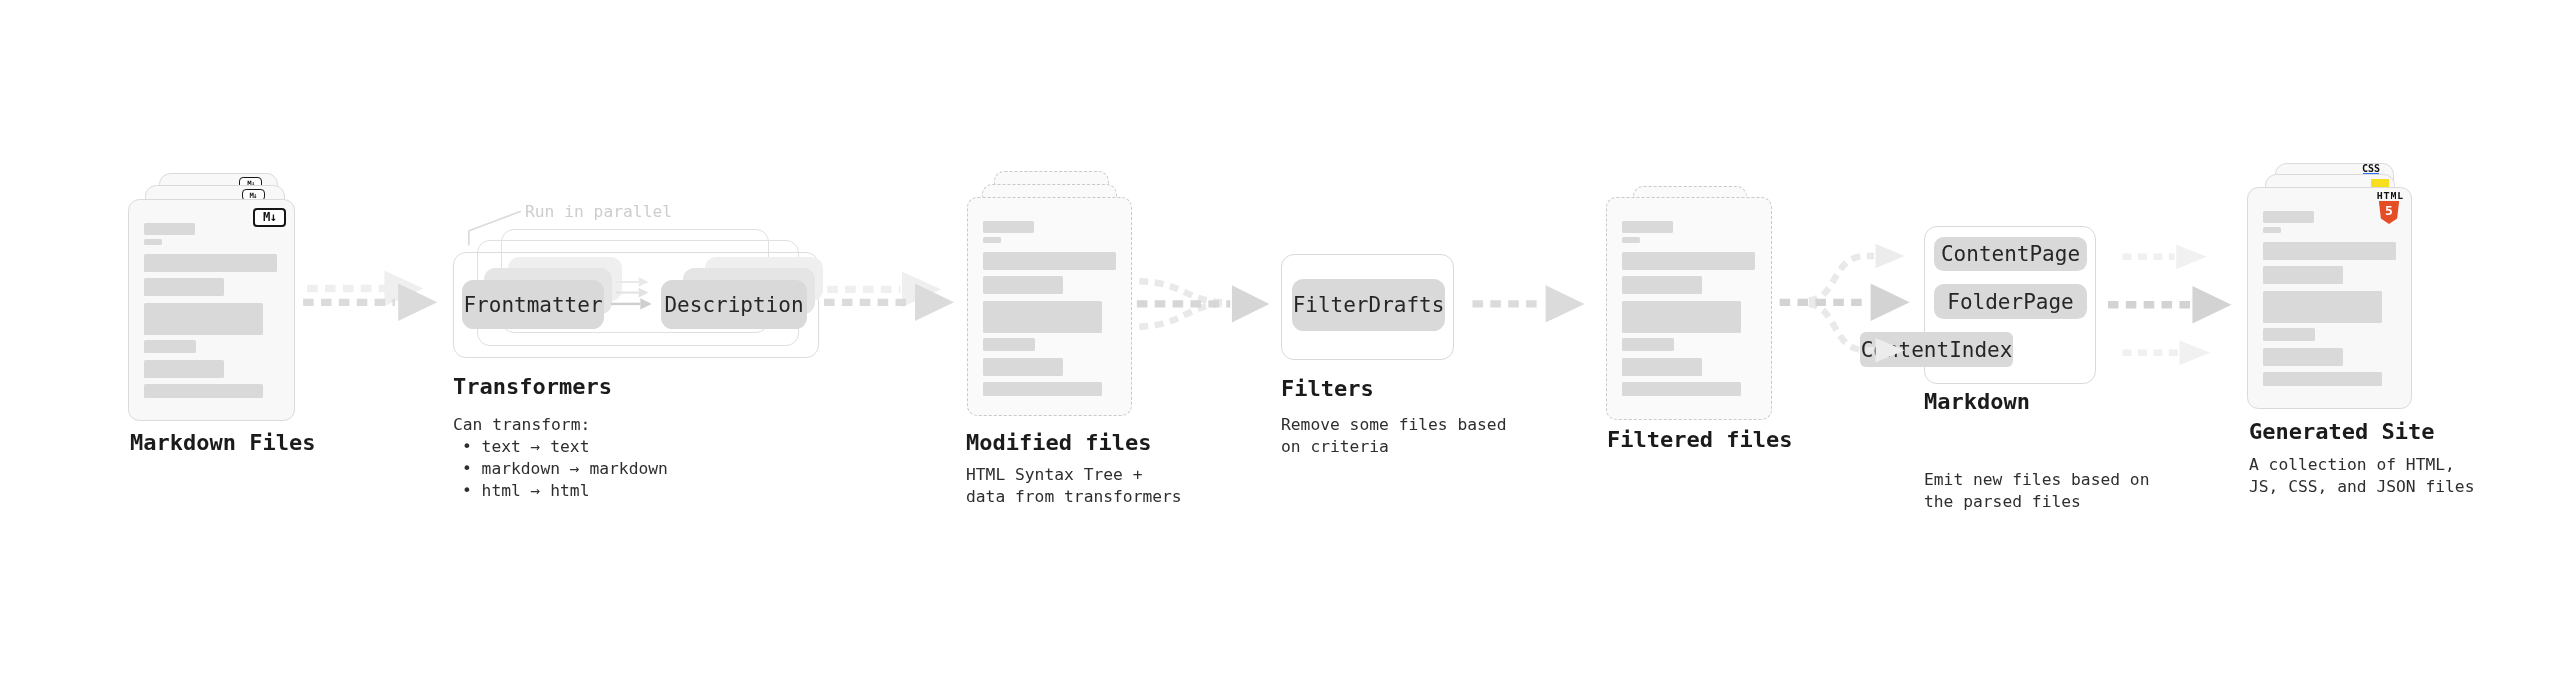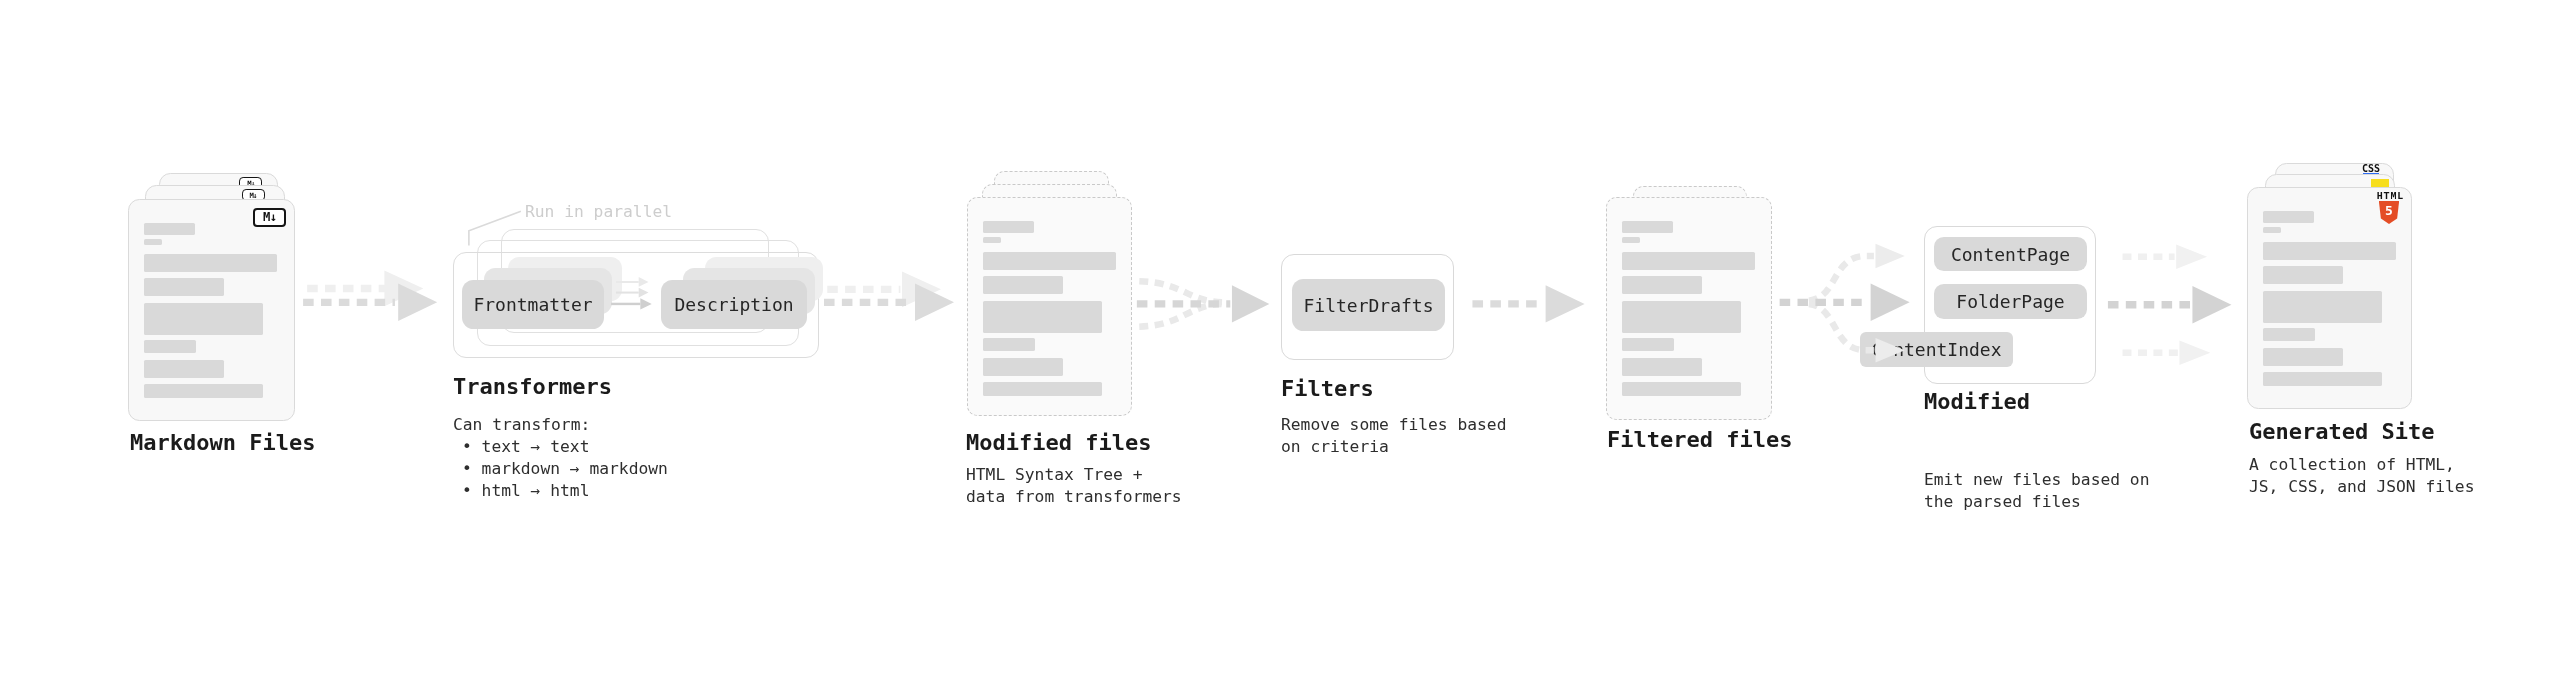--- a/index.html
+++ b/index.html
@@ -17,21 +17,21 @@
   
   .title { position:absolute; font-size:22px; line-height:24.4px; color:#1b1b1b; white-space:nowrap; }
   .caption { position:absolute; font-size:16.3px; line-height:22px; color:#2e2e2e; white-space:nowrap; }
   .caption .indent { padding-left:9px; }
   .annotation { position:absolute; font-size:16.3px; color:#cdcdcd; white-space:nowrap; }
 
   
   .frame { position:absolute; border:1.6px solid #e0e0e0; border-radius:13px; background:transparent; }
   .frame.lv1 { border-color:#dcdcdc; }
   .frame.solidbg { background:#ffffff; border-color:#d9d9d9; }
-  .node { position:absolute; background:#d9d9d9; border-radius:11.4px; display:flex; align-items:center; justify-content:center; font-size:18px; color:#262626; white-space:nowrap; }
+  .node { position:absolute; background:#d9d9d9; border-radius:11.4px; display:flex; align-items:center; justify-content:center; font-size:21px; color:#262626; white-space:nowrap; }
   .ghost { position:absolute; border-radius:11.4px; }
   .g2 { background:#e5e5e5; }
   .g3 { background:#efefef; }
 
   
   .md-badge { position:absolute; border:2.4px solid #151515; border-radius:4.1px; background:#ffffff; color:#151515; font-weight:bold; display:flex; align-items:center; justify-content:center; letter-spacing:-0.8px; }
   .md-badge.big { width:32.5px; height:18.7px; font-size:12.2px; right:8.1px; top:8.1px; }
   .md-badge.small { width:23px; height:12.2px; font-size:7.3px; border-width:1.6px; top:3.3px; }
 
   
@@ -137,21 +137,21 @@
         <div class="bar" style="width: 119px; height: 14px; margin-top: 6.5px;"></div>
       </div>
     <h2 class="title" style="left:1607px; top:428px;">Filtered files</h2>
   </section>
 
   <section class="stage">
     <div class="frame solidbg" style="left:1924px; top:226px; width:172px; height:158px;"></div>
     <div class="node" style="left:1934px; top:237px; width:153px; height:34px; border-radius:9.8px;">ContentPage</div>
     <div class="node" style="left:1934px; top:284px; width:153px; height:35px; border-radius:9.8px;">FolderPage</div>
     <div class="node" style="left:1860px; top:332px; width:153px; height:35px; border-radius:6px;">ContentIndex</div>
-    <h2 class="title" style="left:1924px; top:390px;">Modified</h2>
+    <h2 class="title" style="left:1924px; top:390px;">Markdown</h2>
     <div class="caption" style="left:1924px; top:427px;margin-top:42px;">
       <div>Emit new files based on</div>
       <div>the parsed files</div>
     </div>
   </section>
 
   <section class="stage">
     <div class="doc" style="left:2275px; top:163px; width:119px; height:36px;">
       <div class="css-logo">
         <div class="word">CSS</div>

